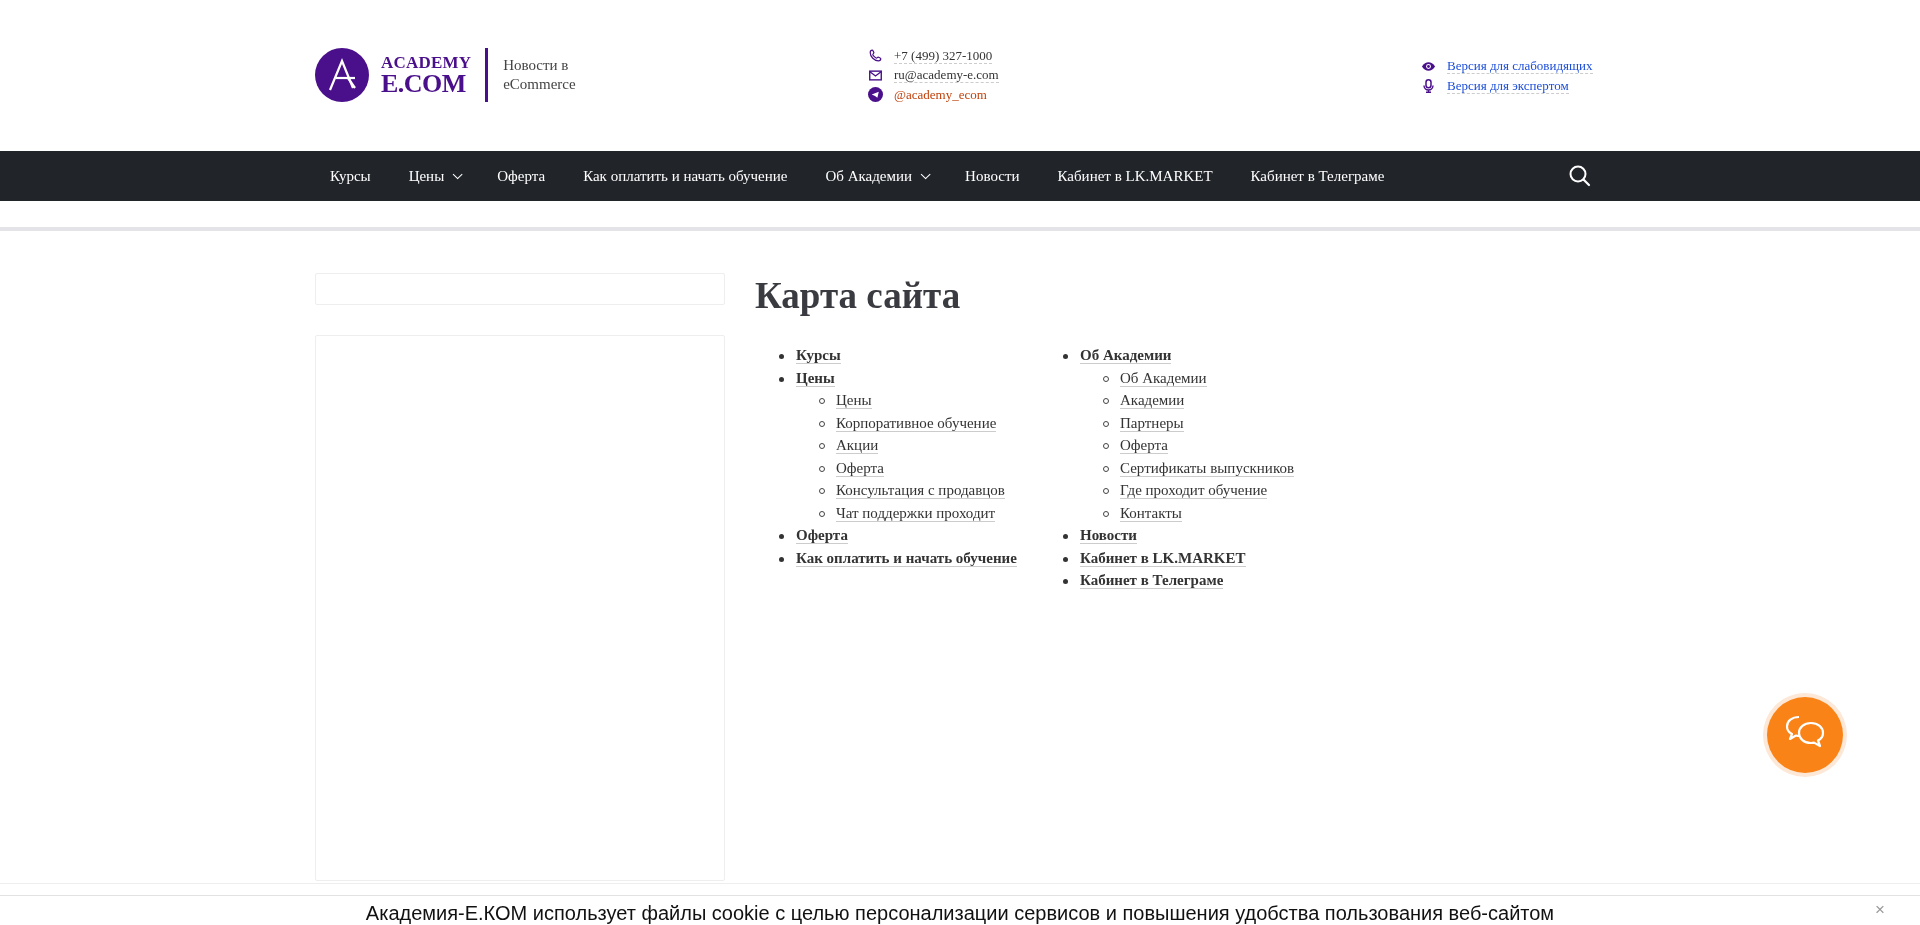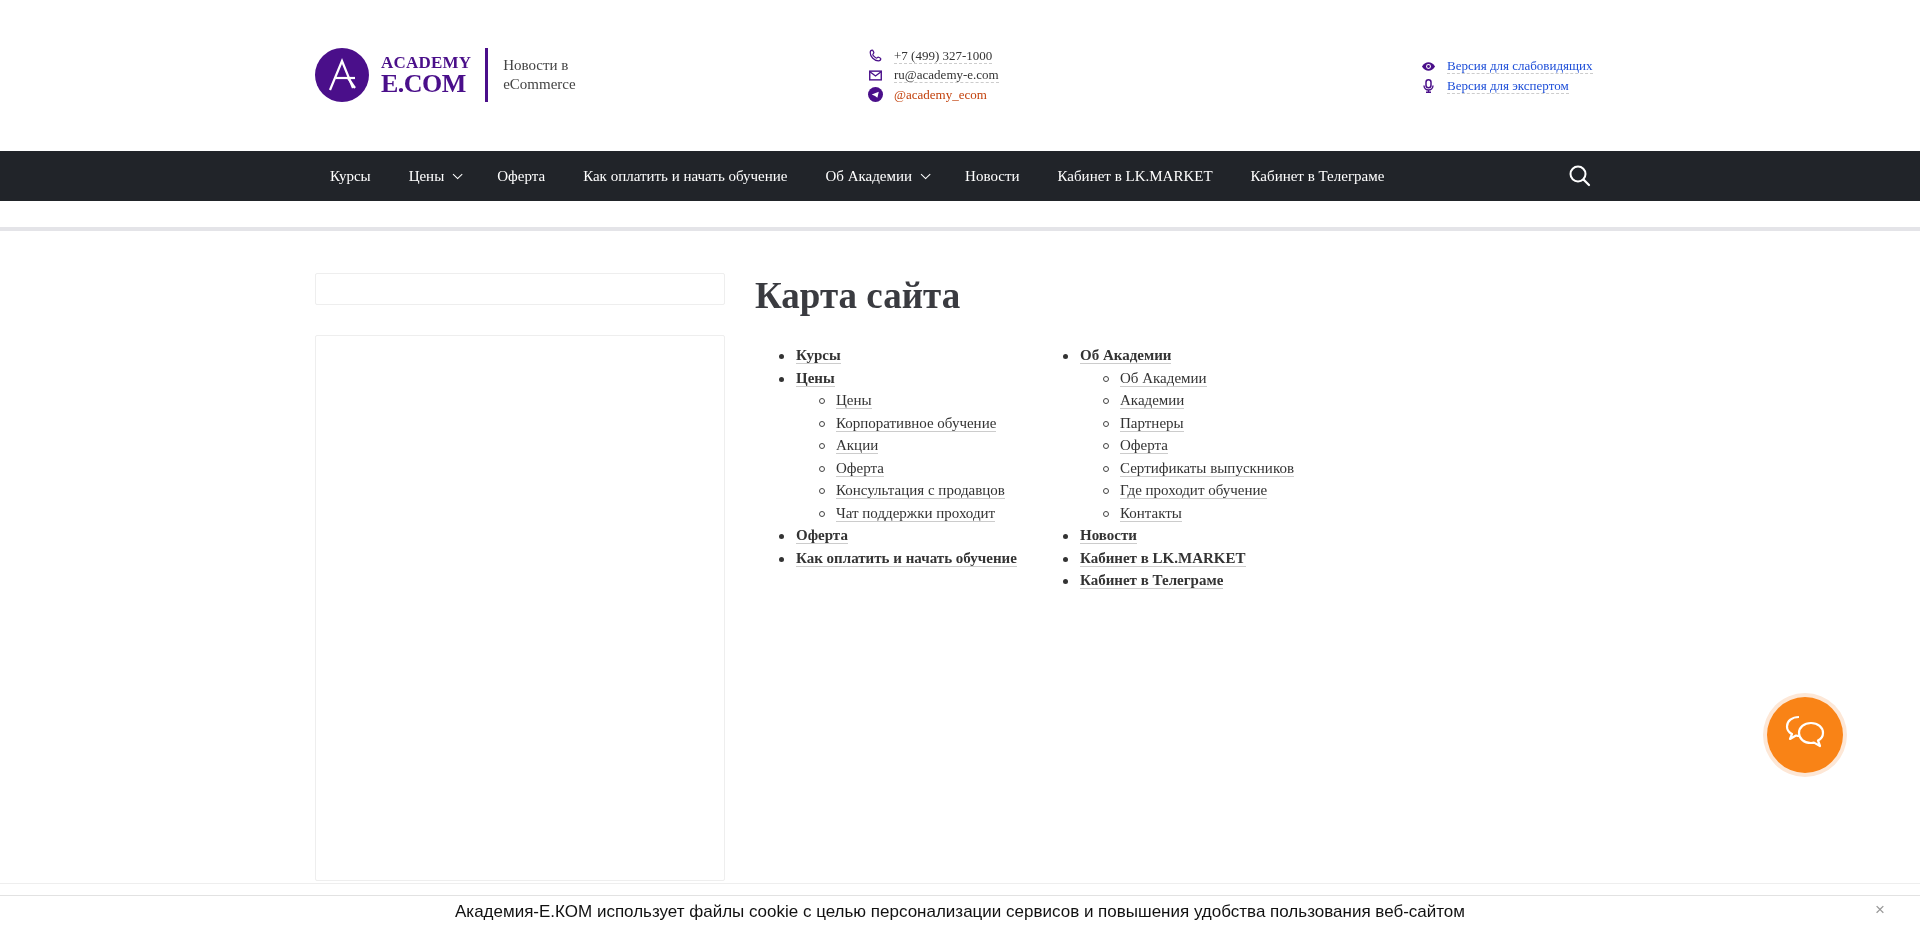--- a/index.html
+++ b/index.html
@@ -62,21 +62,21 @@
   .sitemap li.sub-item::before { content: ""; position: absolute; left: 23px; top: 9px; width: 4px; height: 4px; border-radius: 50%; border: 1px solid #444; }
   .sitemap li.sub-item > a { color: #333; text-decoration: none; border-bottom: 1px solid #ccc; }
 
   
   .chat-btn { position: absolute; left: 1763px; top: 693px; width: 84px; height: 84px; border-radius: 50%; background: #fde7d6; display: flex; align-items: center; justify-content: center; cursor: pointer; }
   .chat-btn .inner { width: 76px; height: 76px; border-radius: 50%; background: #f98316; display: flex; align-items: center; justify-content: center; }
 
   
   .footer-line { position: absolute; left: 0; top: 883px; width: 1920px; height: 1px; background: #eee; }
   .cookie-bar { position: absolute; left: 0; top: 895px; width: 1920px; height: 30px; background: #fff; border-top: 1px solid #e2e2e2; }
-  .cookie-text { position: absolute; left: 0; right: 0; top: 6px; text-align: center; font-size: 17px; color: #111; }
+  .cookie-text { position: absolute; left: 0; right: 0; top: 6px; text-align: center; font-size: 20px; color: #111; }
   .cookie-close { position: absolute; left: 1872px; top: 4px; width: 16px; height: 20px; color: #999; font-size: 17px; cursor: pointer; line-height: 20px; text-align: center; }
 </style>
 </head>
 <body>
 
 <div class="header">
   <div class="container">
     <a class="logo">
       <span class="logo-circle">
         <svg width="54" height="54" viewBox="0 0 54 54">

